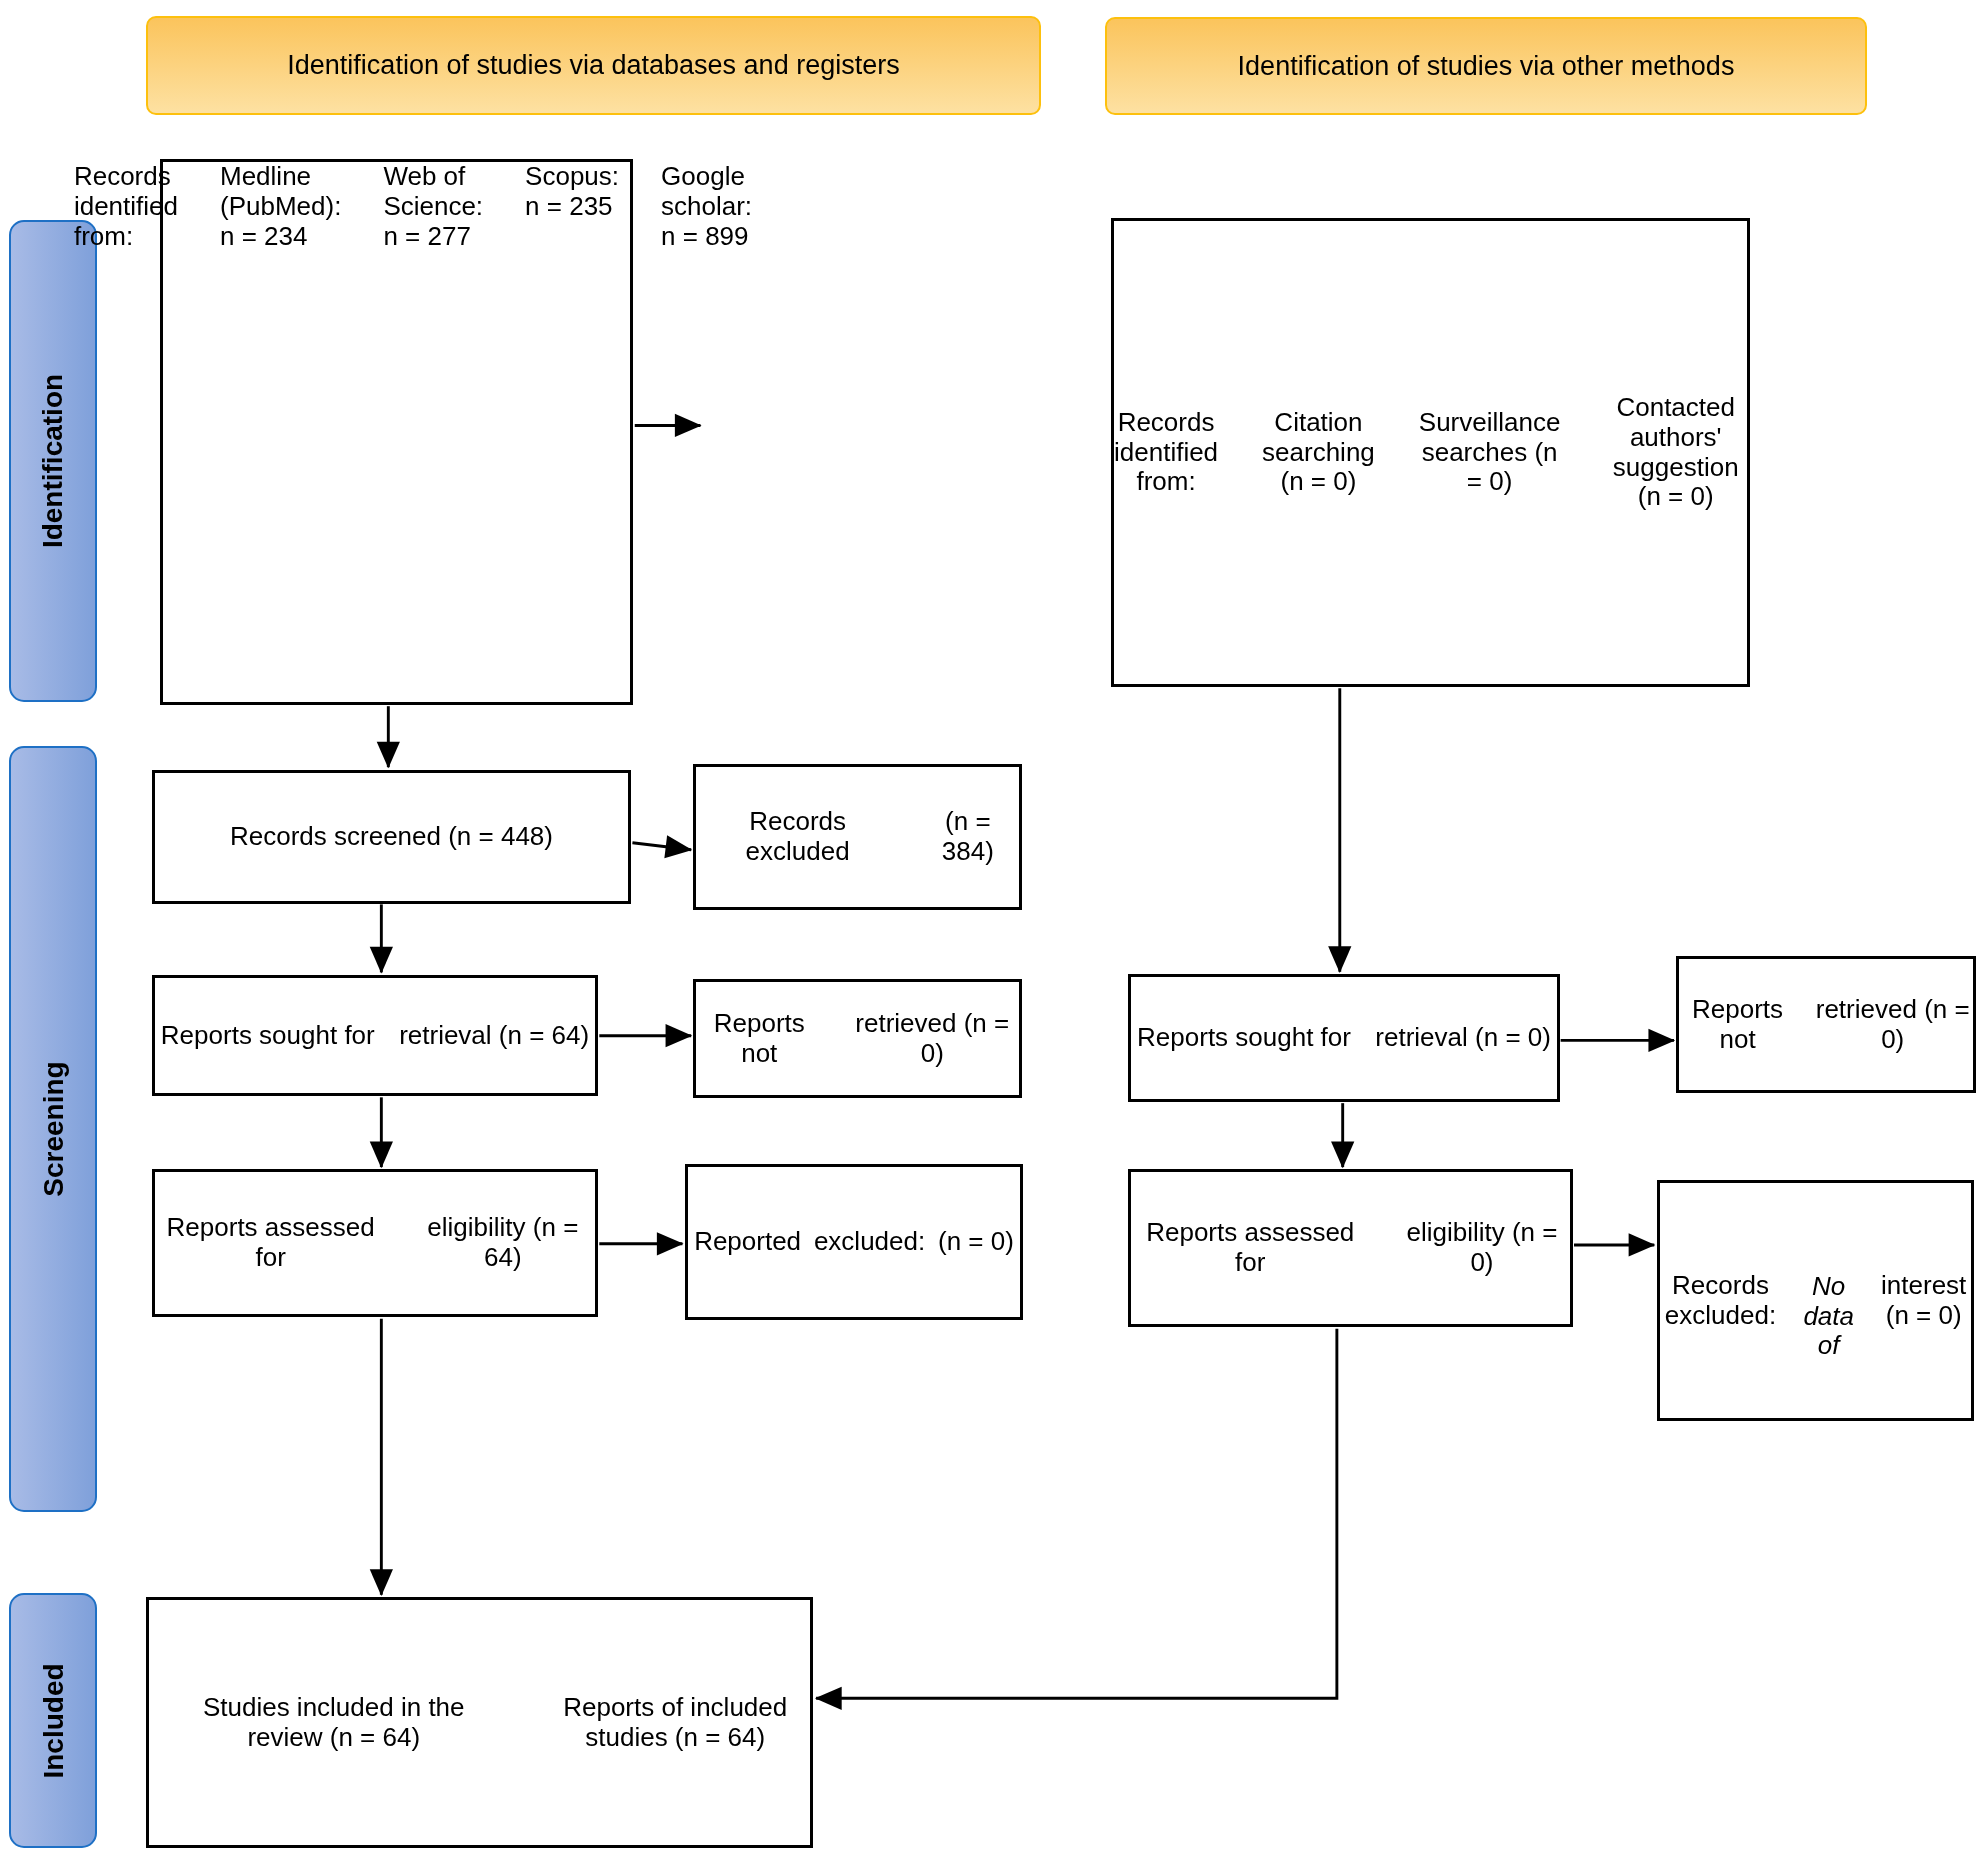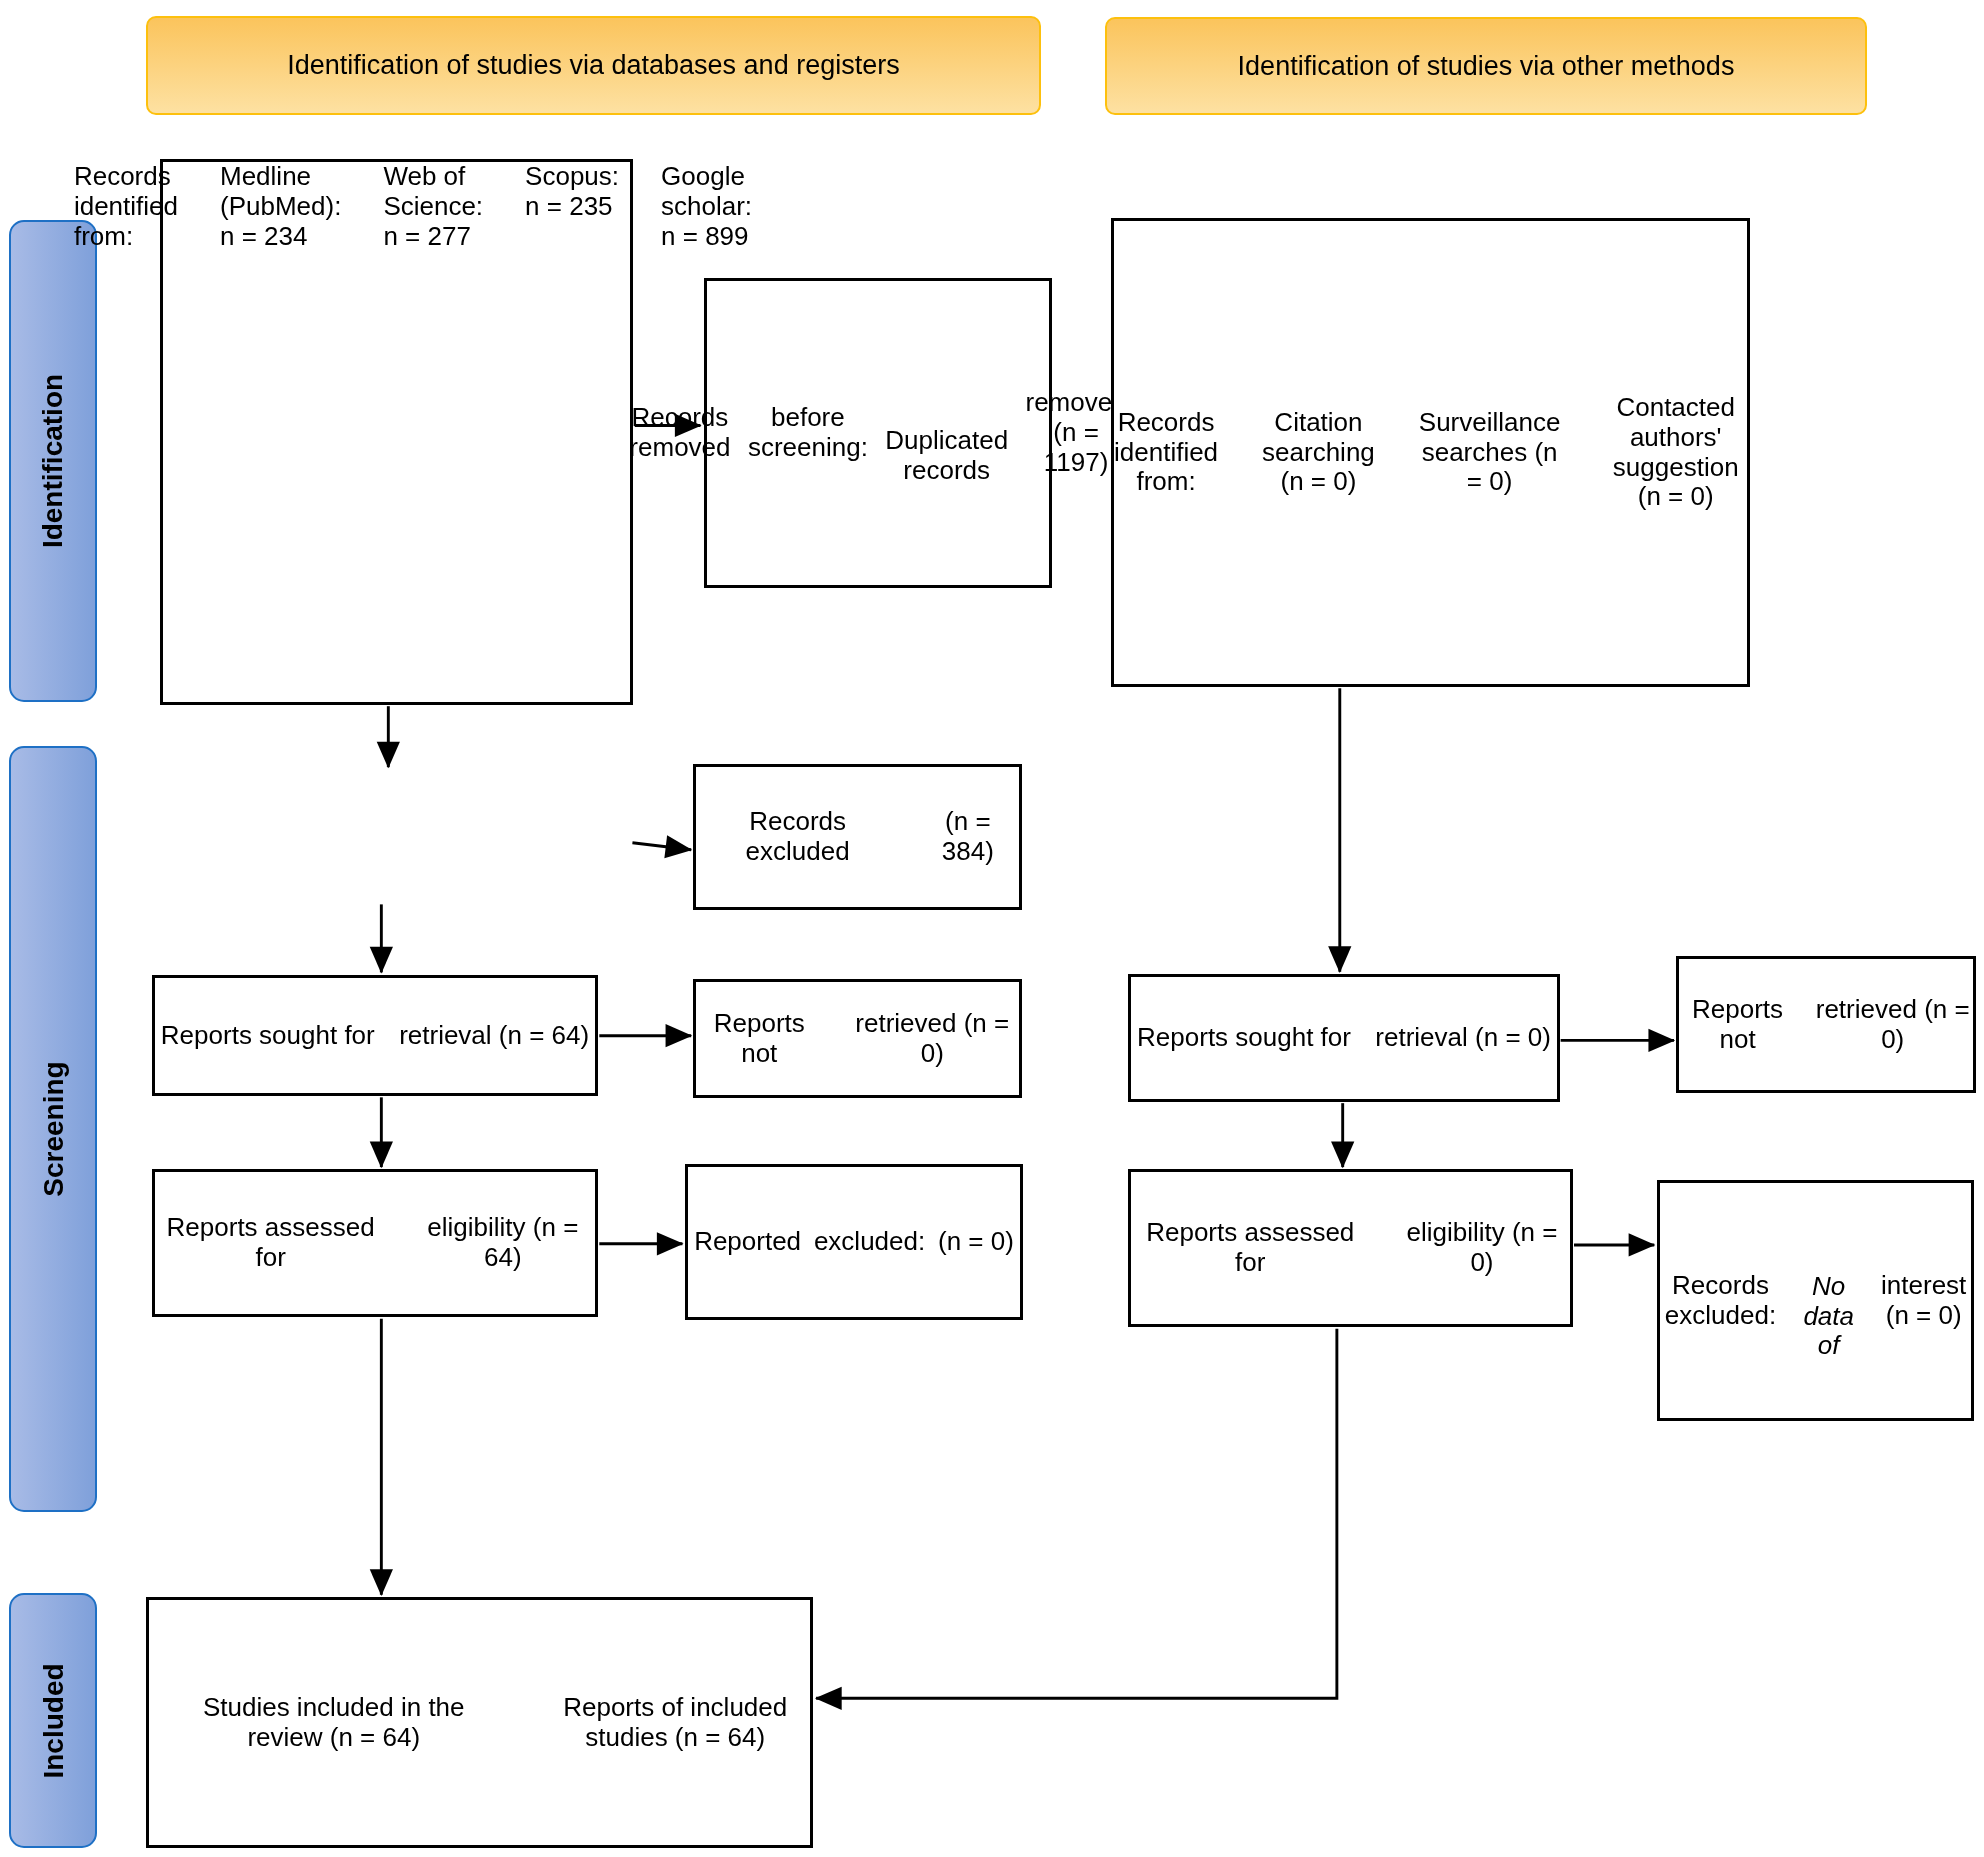--- a/index.html
+++ b/index.html
@@ -62,27 +62,24 @@
   </div>
 
   <div class="fbox align-left gap72" style="left:160px; top:159px; width:473px; height:546px;">
     <span class="ln">Records identified from:</span>
     <span class="ln">Medline (PubMed): n = 234</span>
     <span class="ln">Web of Science: n = 277</span>
     <span class="ln">Scopus: n = 235</span>
     <span class="ln">Google scholar: n = 899</span>
   </div>
 
-  <div class="fbox gap30" style="left:704px; top:278px; width:348px; height:310px;">
-    <span class="ln">Records removed</span>
-    <span class="ln">before screening:</span>
-    <span class="ln mt80">Duplicated records</span>
-    <span class="ln">removed (n = 1197)</span>
+
+  <div class="fbox" style="left:152px; top:770px; width:479px; height:134px;">
+    <span class="ln">Records screened (n = 448)</span>
   </div>
-
 
   <div class="fbox gap30" style="left:693px; top:764px; width:329px; height:146px;">
     <span class="ln">Records excluded</span>
     <span class="ln">(n = 384)</span>
   </div>
 
   <div class="fbox gap42" style="left:152px; top:975px; width:446px; height:121px;">
     <span class="ln">Reports sought for</span>
     <span class="ln">retrieval (n = 64)</span>
   </div>

